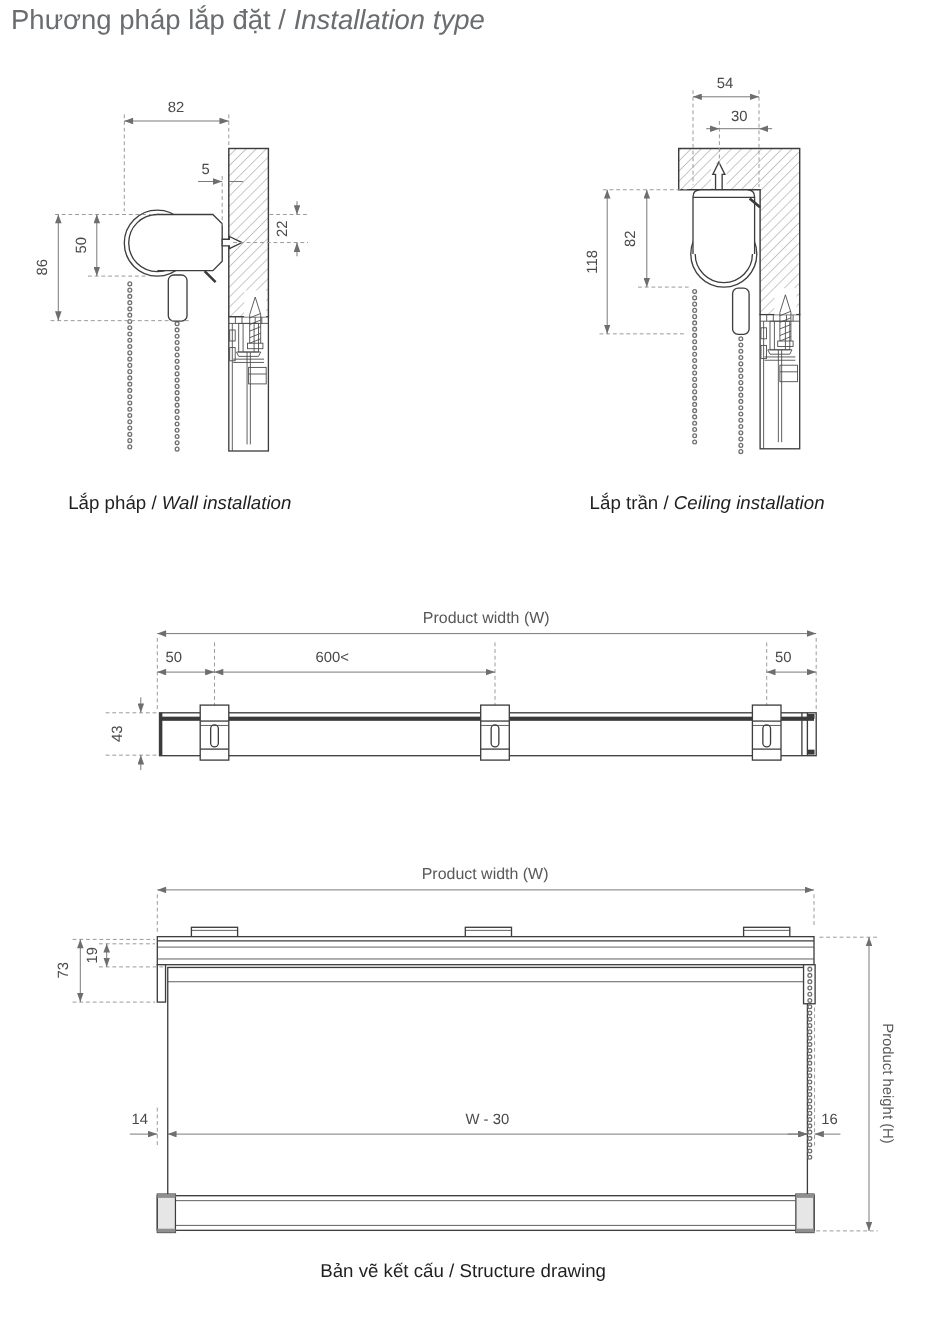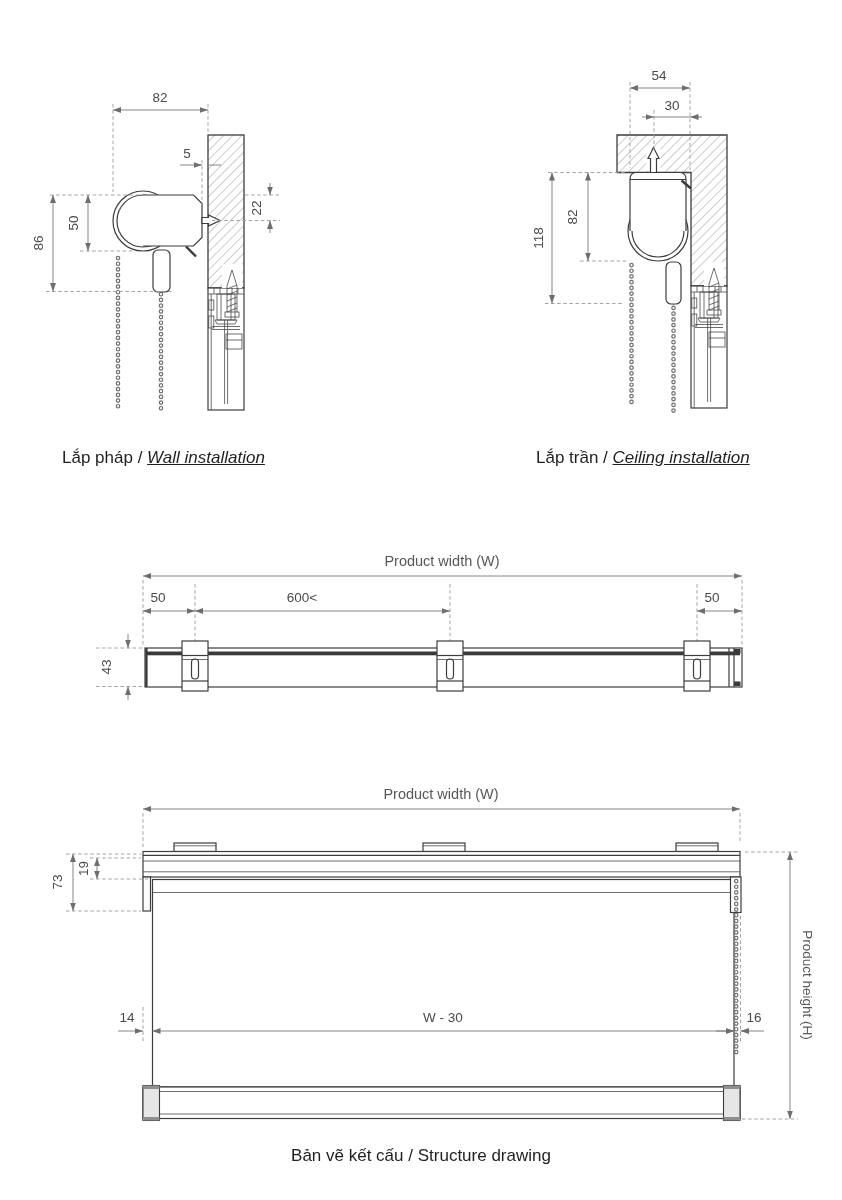--- a/index.html
+++ b/index.html
@@ -2,21 +2,21 @@
 <html><head>
 <meta charset="utf-8">
 <style>
   html,body{margin:0;padding:0;background:#fff;}
   .stage{position:relative;width:842px;height:1200px;background:#fff;overflow:hidden;
          font-family:"Liberation Sans",sans-serif;}
   .stage svg{position:absolute;left:0;top:0;}
   .page-title{position:absolute;left:10px;top:4px;font-size:25px;color:#696d70;}
   .page-title .en{font-style:italic;}
   .cap{position:absolute;font-size:17px;color:#1f1f1f;white-space:nowrap;}
-  .cap .en{font-style:italic;text-decoration:underline;}
+  .cap .en{font-style:italic;}
   .cap-bottom{position:absolute;left:0;right:0;text-align:center;font-size:17px;color:#1f1f1f;}
   .cap-bottom .en{}
   text{font-family:"Liberation Sans",sans-serif;fill:#4a4a4a;font-size:13.5px;}
   text.lbl{font-size:14.5px;fill:#585858;}
   .obj{stroke:#3d3d3d;stroke-width:1.2;fill:none;}
   .objw{stroke:#3d3d3d;stroke-width:1.2;fill:#fff;}
   .heavy{stroke:#3a3a3a;stroke-width:2.4;fill:none;}
   .thin{stroke:#4a4a4a;stroke-width:0.8;fill:none;}
   .dim{stroke:#787878;stroke-width:0.9;fill:none;}
   .dash{stroke:#9a9a9a;stroke-width:0.9;fill:none;stroke-dasharray:3.5 2.6;}
@@ -280,20 +280,21 @@
       <rect x="143" y="1085.5" width="16.5" height="35" class="capfill"></rect>
       <rect x="143" y="1085.5" width="16.5" height="3.5" class="capdark"></rect>
       <rect x="143" y="1117" width="16.5" height="3.5" class="capdark"></rect>
       <rect x="723.5" y="1085.5" width="16.5" height="35" class="capfill"></rect>
       <rect x="723.5" y="1085.5" width="16.5" height="3.5" class="capdark"></rect>
       <rect x="723.5" y="1117" width="16.5" height="3.5" class="capdark"></rect>
     </g>
   </g>
 </svg>
 
+<div class="page-title"><span>Phương pháp lắp đặt</span><span> / </span><span class="en">Installation type</span></div>
 
 <div class="cap" style="left:62px;top:448px;"><span>Lắp pháp</span><span> / </span><span class="en">Wall installation</span></div>
 
 <div class="cap" style="left:536px;top:448px;"><span>Lắp trần</span><span> / </span><span class="en">Ceiling installation</span></div>
 
 <div class="cap-bottom" style="top:1146px;"><span>Bản vẽ kết cấu</span><span> / </span><span class="en">Structure drawing</span></div>
 
 </div>
 
 </body></html>

